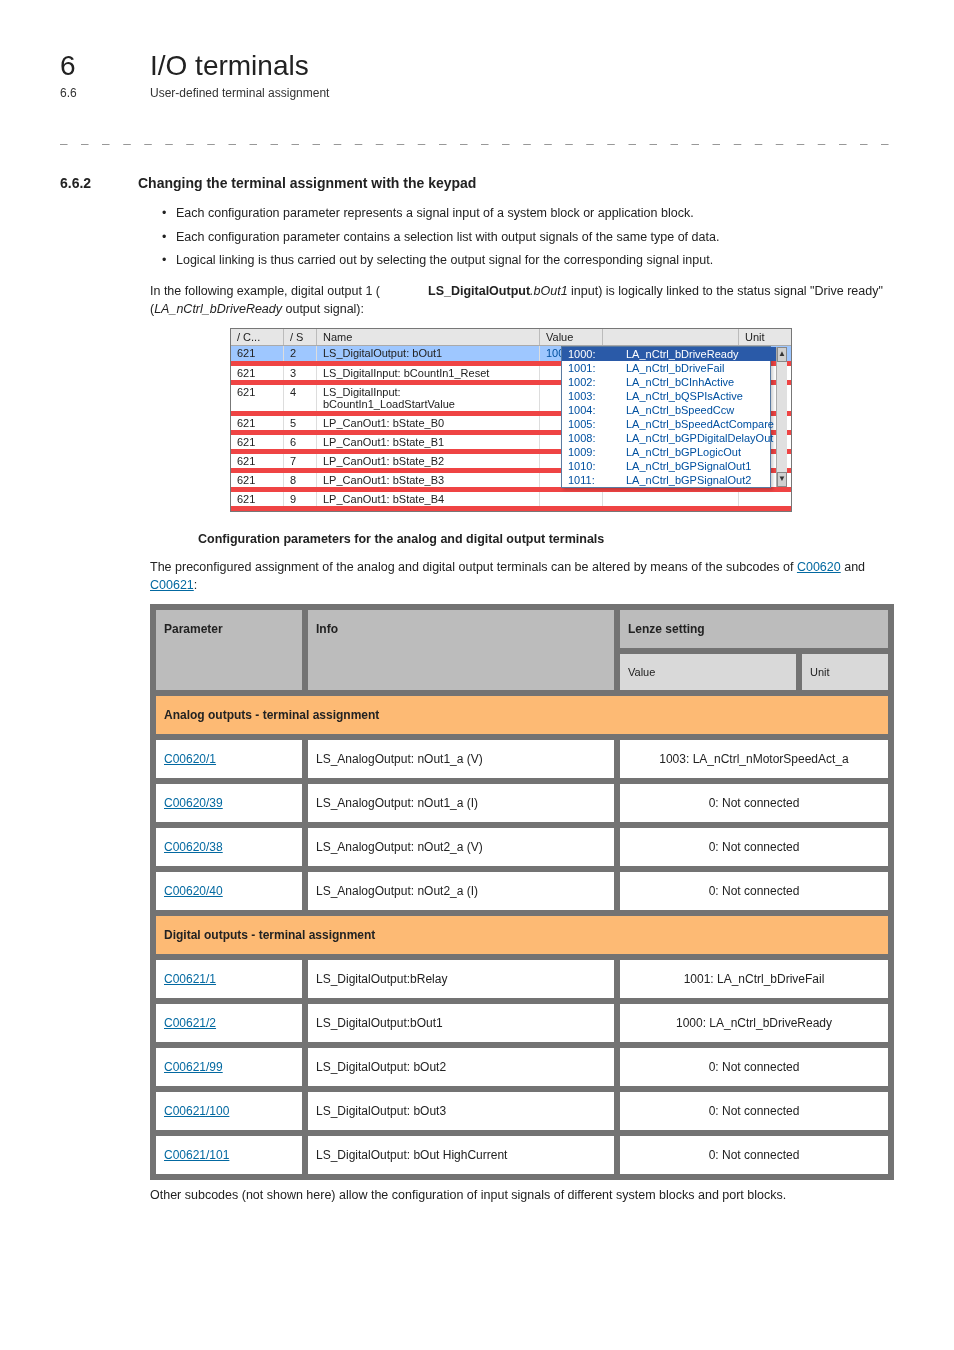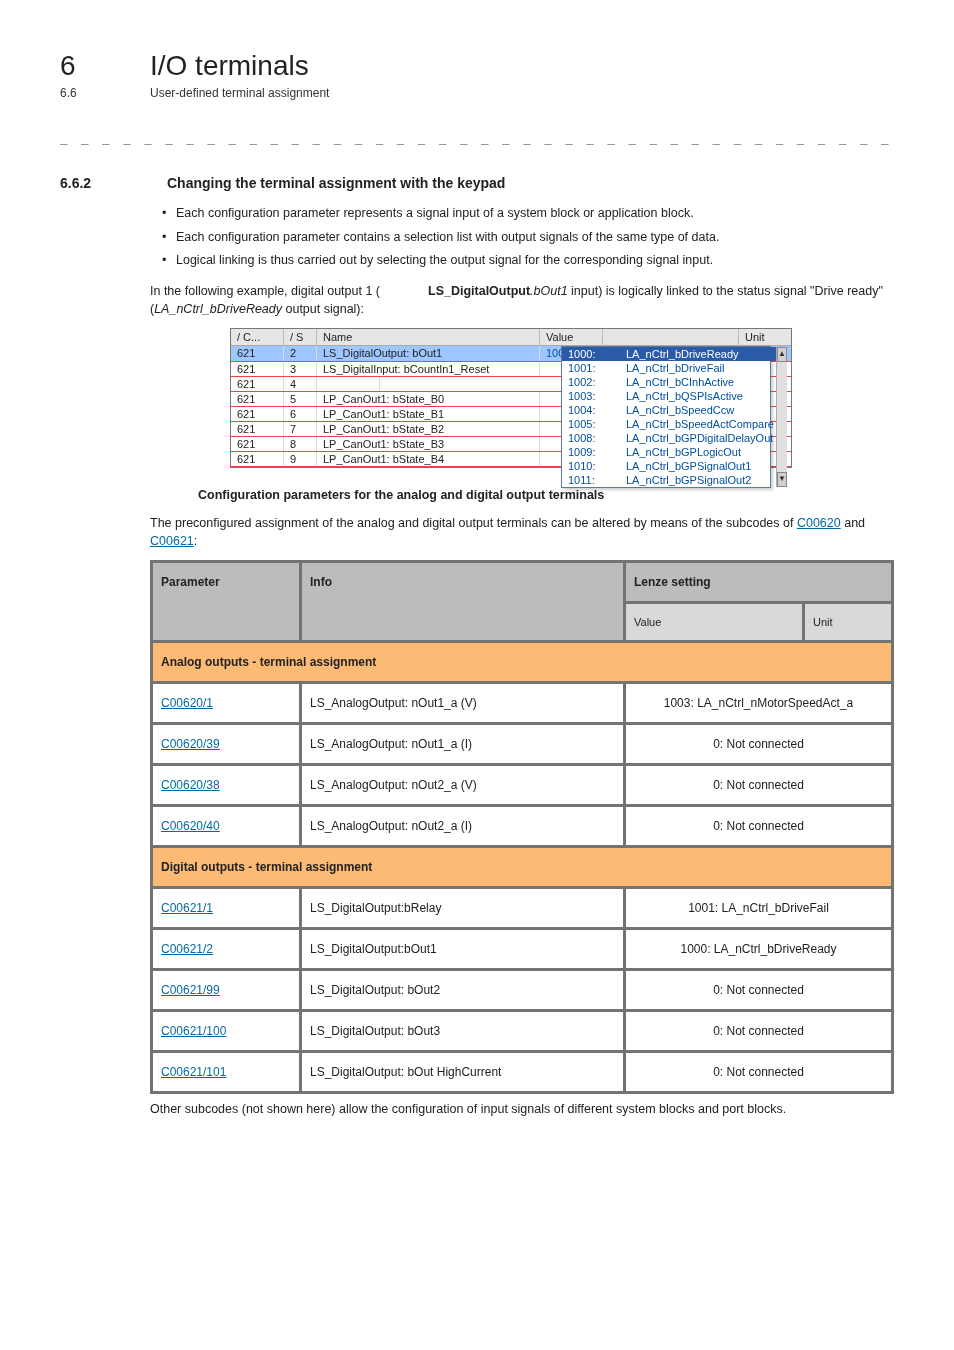--- a/index.html
+++ b/index.html
@@ -38,21 +38,21 @@
   .dash-sep {
     letter-spacing: 3px;
     color: #333;
     white-space: nowrap;
     overflow: hidden;
     margin-bottom: 30px;
     font-family: monospace;
   }
   .section-header {
     display: flex;
-    gap: 47px;
+    gap: 18px;
     font-weight: 700;
     font-size: 14px;
     margin-bottom: 14px;
   }
   .section-num { width: 60px; }
   .indent-block { margin-left: 90px; }
   p { margin: 0 0 10px 0; line-height: 1.45; }
   ul { margin: 0 0 12px 0; padding-left: 16px; }
   ul li { margin-bottom: 6px; line-height: 1.4; list-style: none; position: relative; padding-left: 10px; }
   ul li::before { content: "•"; position: absolute; left: -4px; }
@@ -70,21 +70,21 @@
     background: #e6e6e6;
     border-bottom: 1px solid #aaa;
   }
   .scr-head div { padding: 2px 6px; border-right: 1px solid #bbb; }
   .c1 { width: 40px; }
   .c2 { width: 20px; }
   .c3 { width: 210px; }
   .c4 { width: 50px; }
   .c5 { flex: 1; }
   .c6 { width: 40px; border-right: none !important; }
-  .scr-row { display: flex; border-bottom: 1px solid #ef4444; background: #fff; position: relative; }
+  .scr-row { display: flex; border-bottom: 5px solid #ef4444; background: #fff; position: relative; }
   .scr-row div { padding: 1px 6px; border-right: 1px solid #ddd; }
   .scr-row .c4 { color: #0050a0; }
   .sel-row { background: #9ec7ff; }
   .sel-row .c5 { background: #2a5aa8; color: #fff; }
   .dropdown {
     position: absolute;
     top: 0; left: 330px; right: 20px;
     background: #fff;
     border: 1px solid #5a7aa0;
     box-shadow: 2px 2px 3px rgba(0,0,0,0.2);
@@ -97,21 +97,21 @@
   .drop-item.hl span { color: #fff; }
   .scrollbar-slot { width: 15px; background: #e0e0e0; border-left:1px solid #aaa; }
   .scroll-btn { height: 13px; background: #d0d0d0; border:1px solid #888; font-size:8px; text-align:center; line-height:11px; color:#333;}
   .param-table {
     border-collapse: collapse;
     width: 100%;
     font-size: 12px;
     margin-top: 4px;
   }
   .param-table th, .param-table td {
-    border: 3px solid #737373;
+    border: 6px solid #737373;
     padding: 12px 8px;
     vertical-align: top;
   }
   .param-table thead th { background: #bcbcbc; font-weight: 700; text-align: left; }
   .param-table thead .sub th { background: #d9d9d9; font-weight: 400; font-size: 11px; }
   .param-table .group-row td { background: #fdba74; font-weight: 700; }
   .param-table td:first-child { width: 130px; }
   .link { color: #0369a1; text-decoration: underline; }
   .center { text-align: center; }
   .footer {
@@ -174,20 +174,21 @@
           <div class="c1">621</div>
           <div class="c2">3</div>
           <div class="c3">LS_DigitalInput: bCountIn1_Reset</div>
           <div class="c4"></div>
           <div class="c5"></div>
           <div class="c6"></div>
         </div>
         <div class="scr-row">
           <div class="c1">621</div>
           <div class="c2">4</div>
+          <div class="c3">LS_DigitalInput: bCountIn1_LoadStartValue</div>
           <div class="c4"></div>
           <div class="c5"></div>
           <div class="c6"></div>
         </div>
         <div class="scr-row">
           <div class="c1">621</div>
           <div class="c2">5</div>
           <div class="c3">LP_CanOut1: bState_B0</div>
           <div class="c4"></div>
           <div class="c5"></div>

